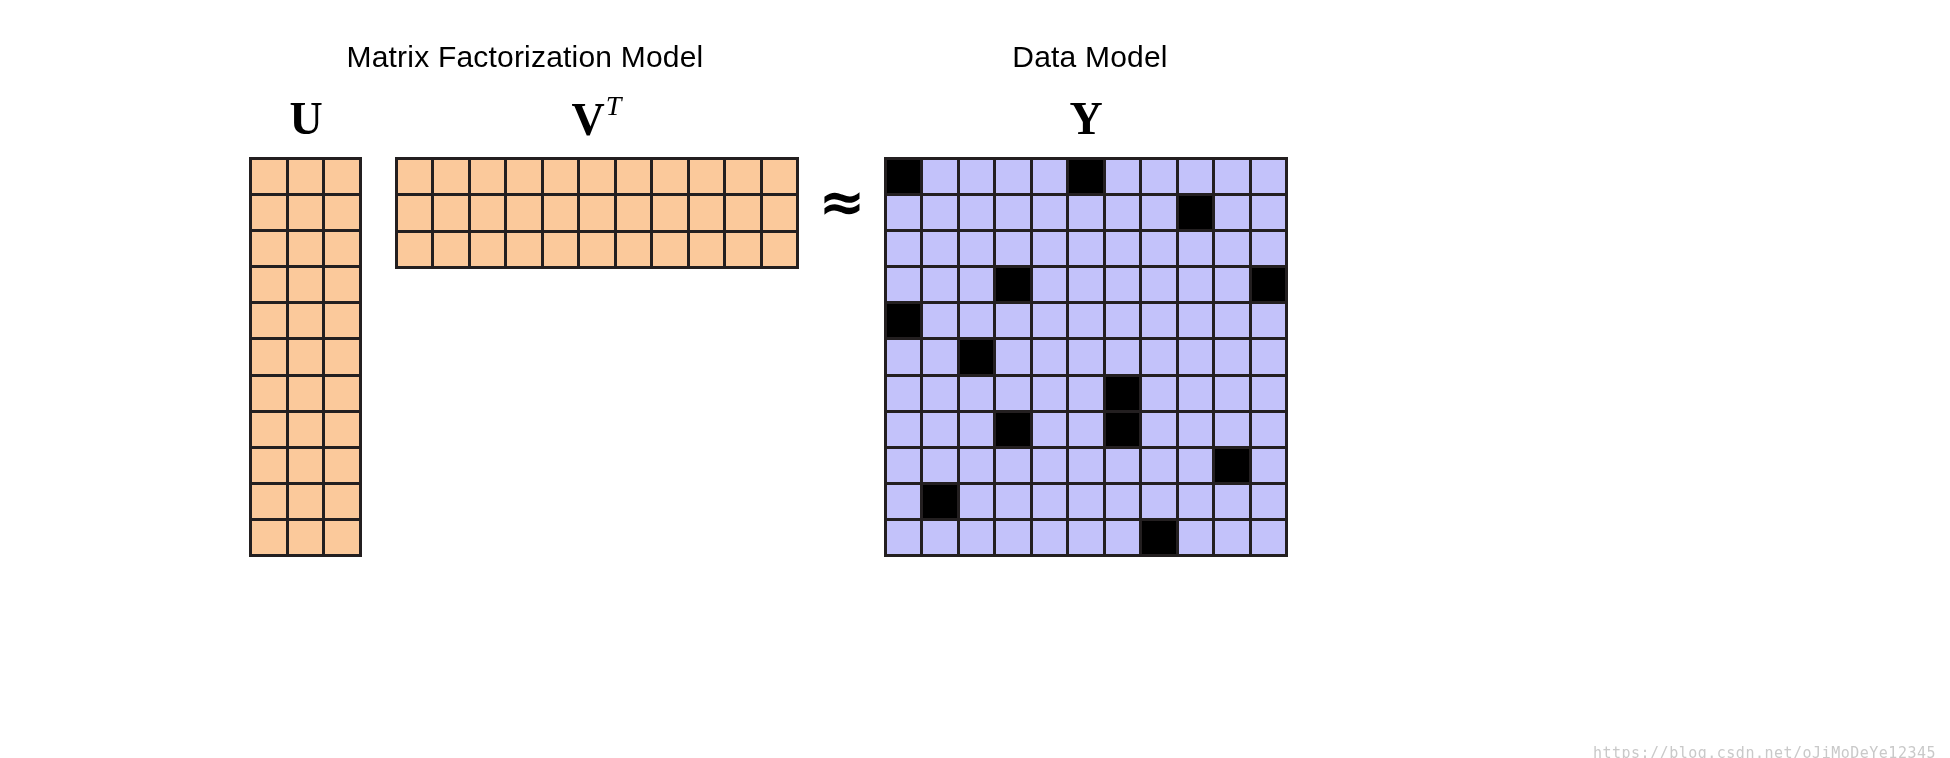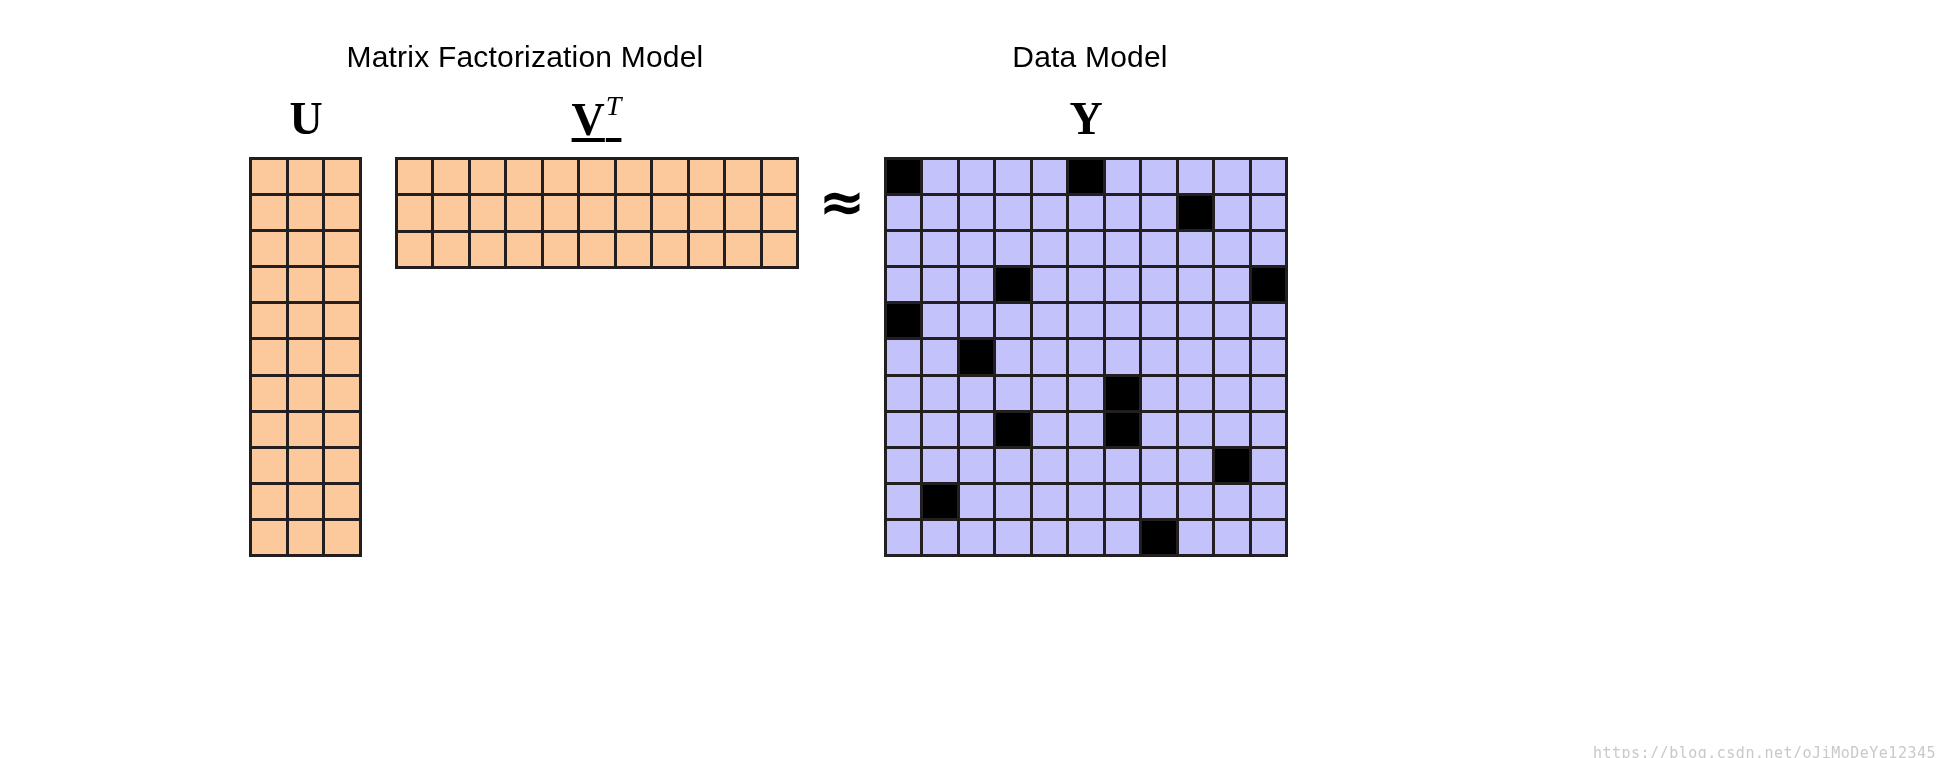--- a/index.html
+++ b/index.html
@@ -51,21 +51,21 @@
   .matrix-label .sup {
     font-size: 28px;
     font-style: italic;
     font-weight: normal;
     vertical-align: super;
     position: relative;
     top: -4px;
     left: 1px;
   }
   #label-u { left: 250px; top: 80px; width: 112px; }
-  #label-v { left: 510px; top: 80px; width: 172px; text-decoration: underline; }
+  #label-v { left: 510px; top: 80px; width: 172px; }
   #label-y { left: 1030px; top: 80px; width: 112px; }
 
   
   #approx-sign {
     position: absolute;
     left: 812px;
     top: 158px;
     width: 60px;
     font-family: "DejaVu Sans", sans-serif;
     font-size: 56px;

